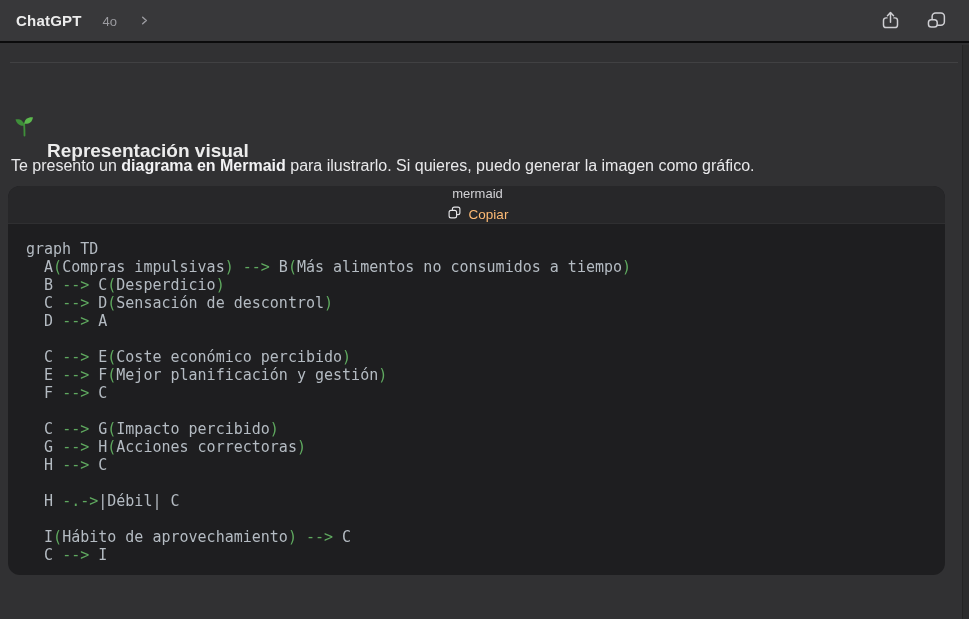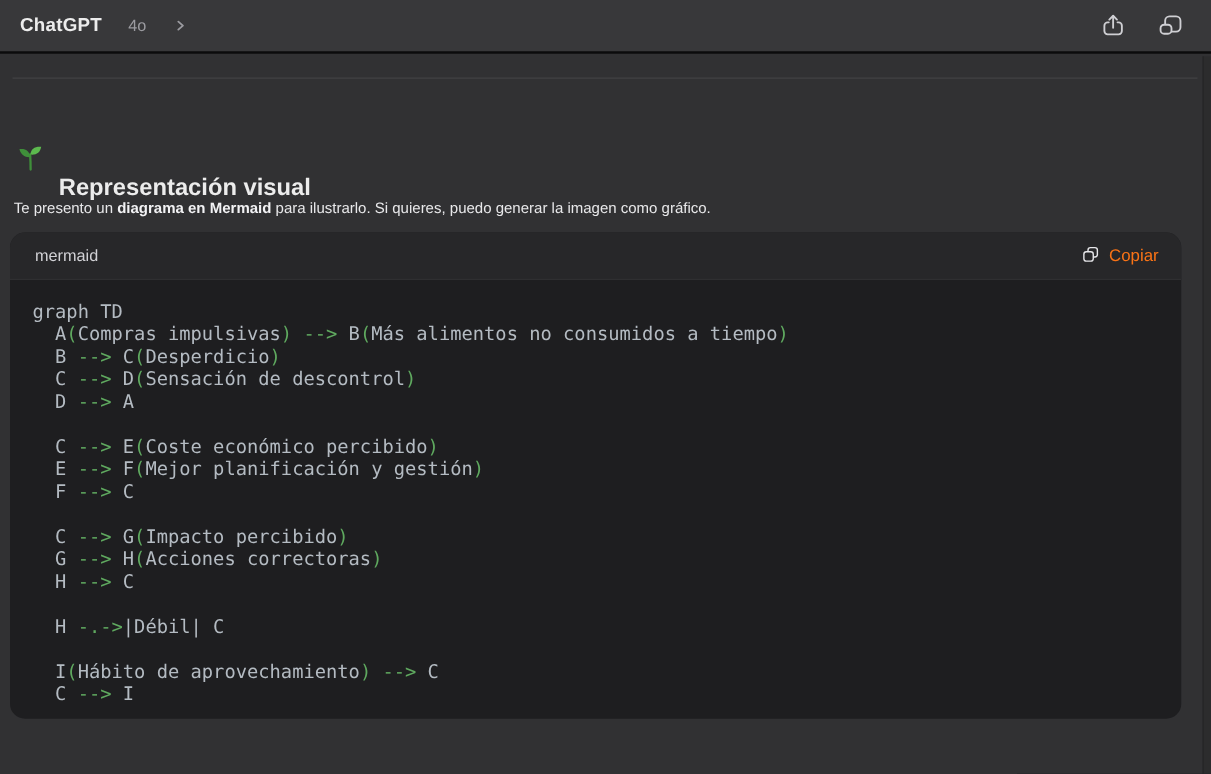--- a/index.html
+++ b/index.html
@@ -34,38 +34,39 @@
     position:absolute;top:62px;left:10px;width:948px;height:1px;
     background:rgba(255,255,255,0.08);
   }
   .heading-row{
     position:absolute;top:95px;left:13px;
     display:flex;align-items:center;gap:11px;
   }
   .heading-text{font-size:19px;font-weight:700;color:var(--text-primary);margin-top:45px;}
   .intro{
     position:absolute;top:154px;left:11px;width:930px;
-    font-size:12px;color:#e8e8ea;line-height:24px;
+    font-size:16px;color:#e8e8ea;line-height:24px;
   }
   .intro b{font-weight:700;color:#f2f2f4;}
   
   .codeblock{
     position:absolute;left:8px;top:186px;width:937px;height:389px;
     border-radius:12px;background:var(--code-body-bg);overflow:hidden;
   }
   .code-header{
     height:38px;background:var(--code-header-bg);
     display:flex;align-items:center;justify-content:space-between;
     padding:0 18px 0 20px;
     border-bottom:1px solid rgba(255,255,255,0.04);
+    flex-direction:column;
   }
   .code-lang{font-size:13px;color:#d2d2d6;}
   .copy-btn{
     display:flex;align-items:center;gap:7px;cursor:pointer;
-    color:#f97316;font-size:13.5px;
+    color:#fdba74;font-size:13.5px;
   }
   .code-body{
     padding:16px 18px 10px 18px;
     font-family:"DejaVu Sans Mono","Liberation Mono",monospace;
     font-size:15px;line-height:18px;
   }
   .code-line{white-space:pre;min-height:18px;}
   .tok-p{color:var(--code-plain);margin-top:10px;}
   .tok-g{color:var(--code-green);}
   

